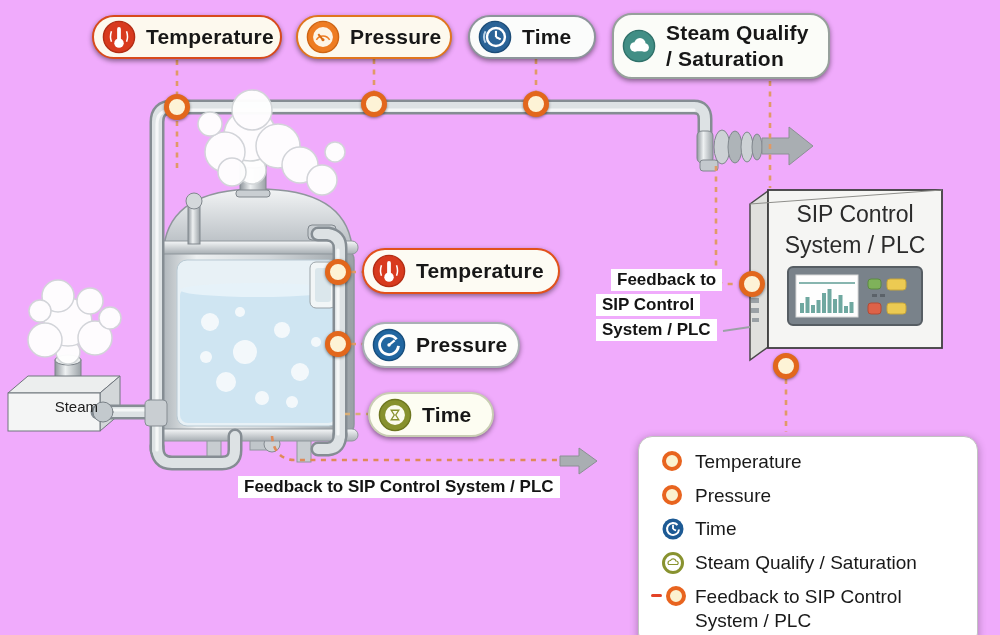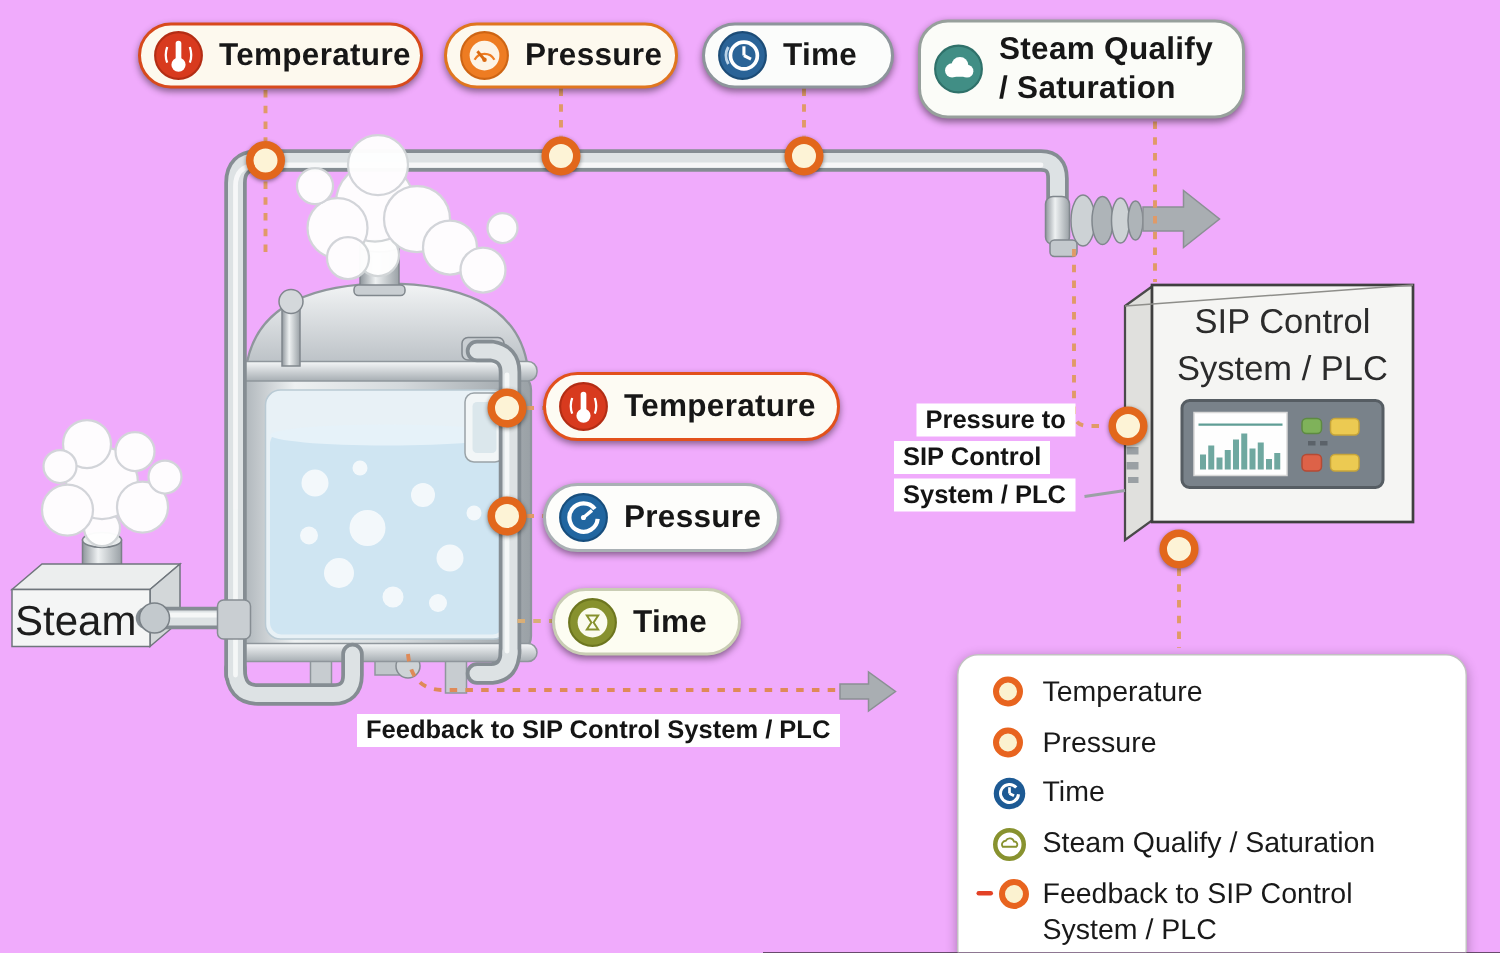--- a/index.html
+++ b/index.html
@@ -20,22 +20,22 @@
           background:#fdf3d6;border:5px solid #e2671c;
           box-shadow:0 1px 3px rgba(0,0,0,.45);z-index:5;}
 
   
   .fb-line{display:table;background:#ffffff;color:#141414;font-size:17px;font-weight:600;
            padding:1px 6px;margin-bottom:3px;white-space:nowrap;}
   .fb-right{position:absolute;left:596px;top:269px;z-index:6;}
   .fb-bottom{position:absolute;left:238px;top:476px;z-index:6;}
 
   
-  .steam-label{position:absolute;left:10px;top:398px;width:88px;text-align:left;
-               font-size:28px;color:#1d1d1d;z-index:6;}
+  .steam-label{position:absolute;left:10px;top:398px;width:88px;text-align:right;
+               font-size:15px;color:#1d1d1d;z-index:6;}
 
   
   .panel-title{position:absolute;left:772px;top:199px;width:166px;text-align:center;
                font-size:23px;line-height:1.35;color:#2b2b2b;z-index:6;}
 
   
   .legend{position:absolute;left:638px;top:436px;width:340px;box-sizing:border-box;
           background:#ffffff;border:1px solid #c2c2c2;border-radius:14px;
           box-shadow:0 2px 8px rgba(0,0,0,.3);padding:13px 14px 12px 10px;z-index:6;}
   .lrow{display:flex;align-items:flex-start;margin-bottom:9px;}
@@ -308,21 +308,21 @@
   </div>
 
   <div class="steam-label">Steam</div>
 
   <div class="panel-title">
     <div>SIP Control</div>
     <div>System / PLC</div>
   </div>
 
   <div class="fb-right">
-    <span class="fb-line" style="margin-left:15px;">Pressure to</span>
+    <span class="fb-line" style="margin-left:15px;">Feedback to</span>
     <span class="fb-line">SIP Control</span>
     <span class="fb-line">System / PLC</span>
   </div>
 
   <div class="fb-bottom">
     <span class="fb-line">Feedback to SIP Control System / PLC</span>
   </div>
 
   <div class="legend">
     <div class="lrow">

